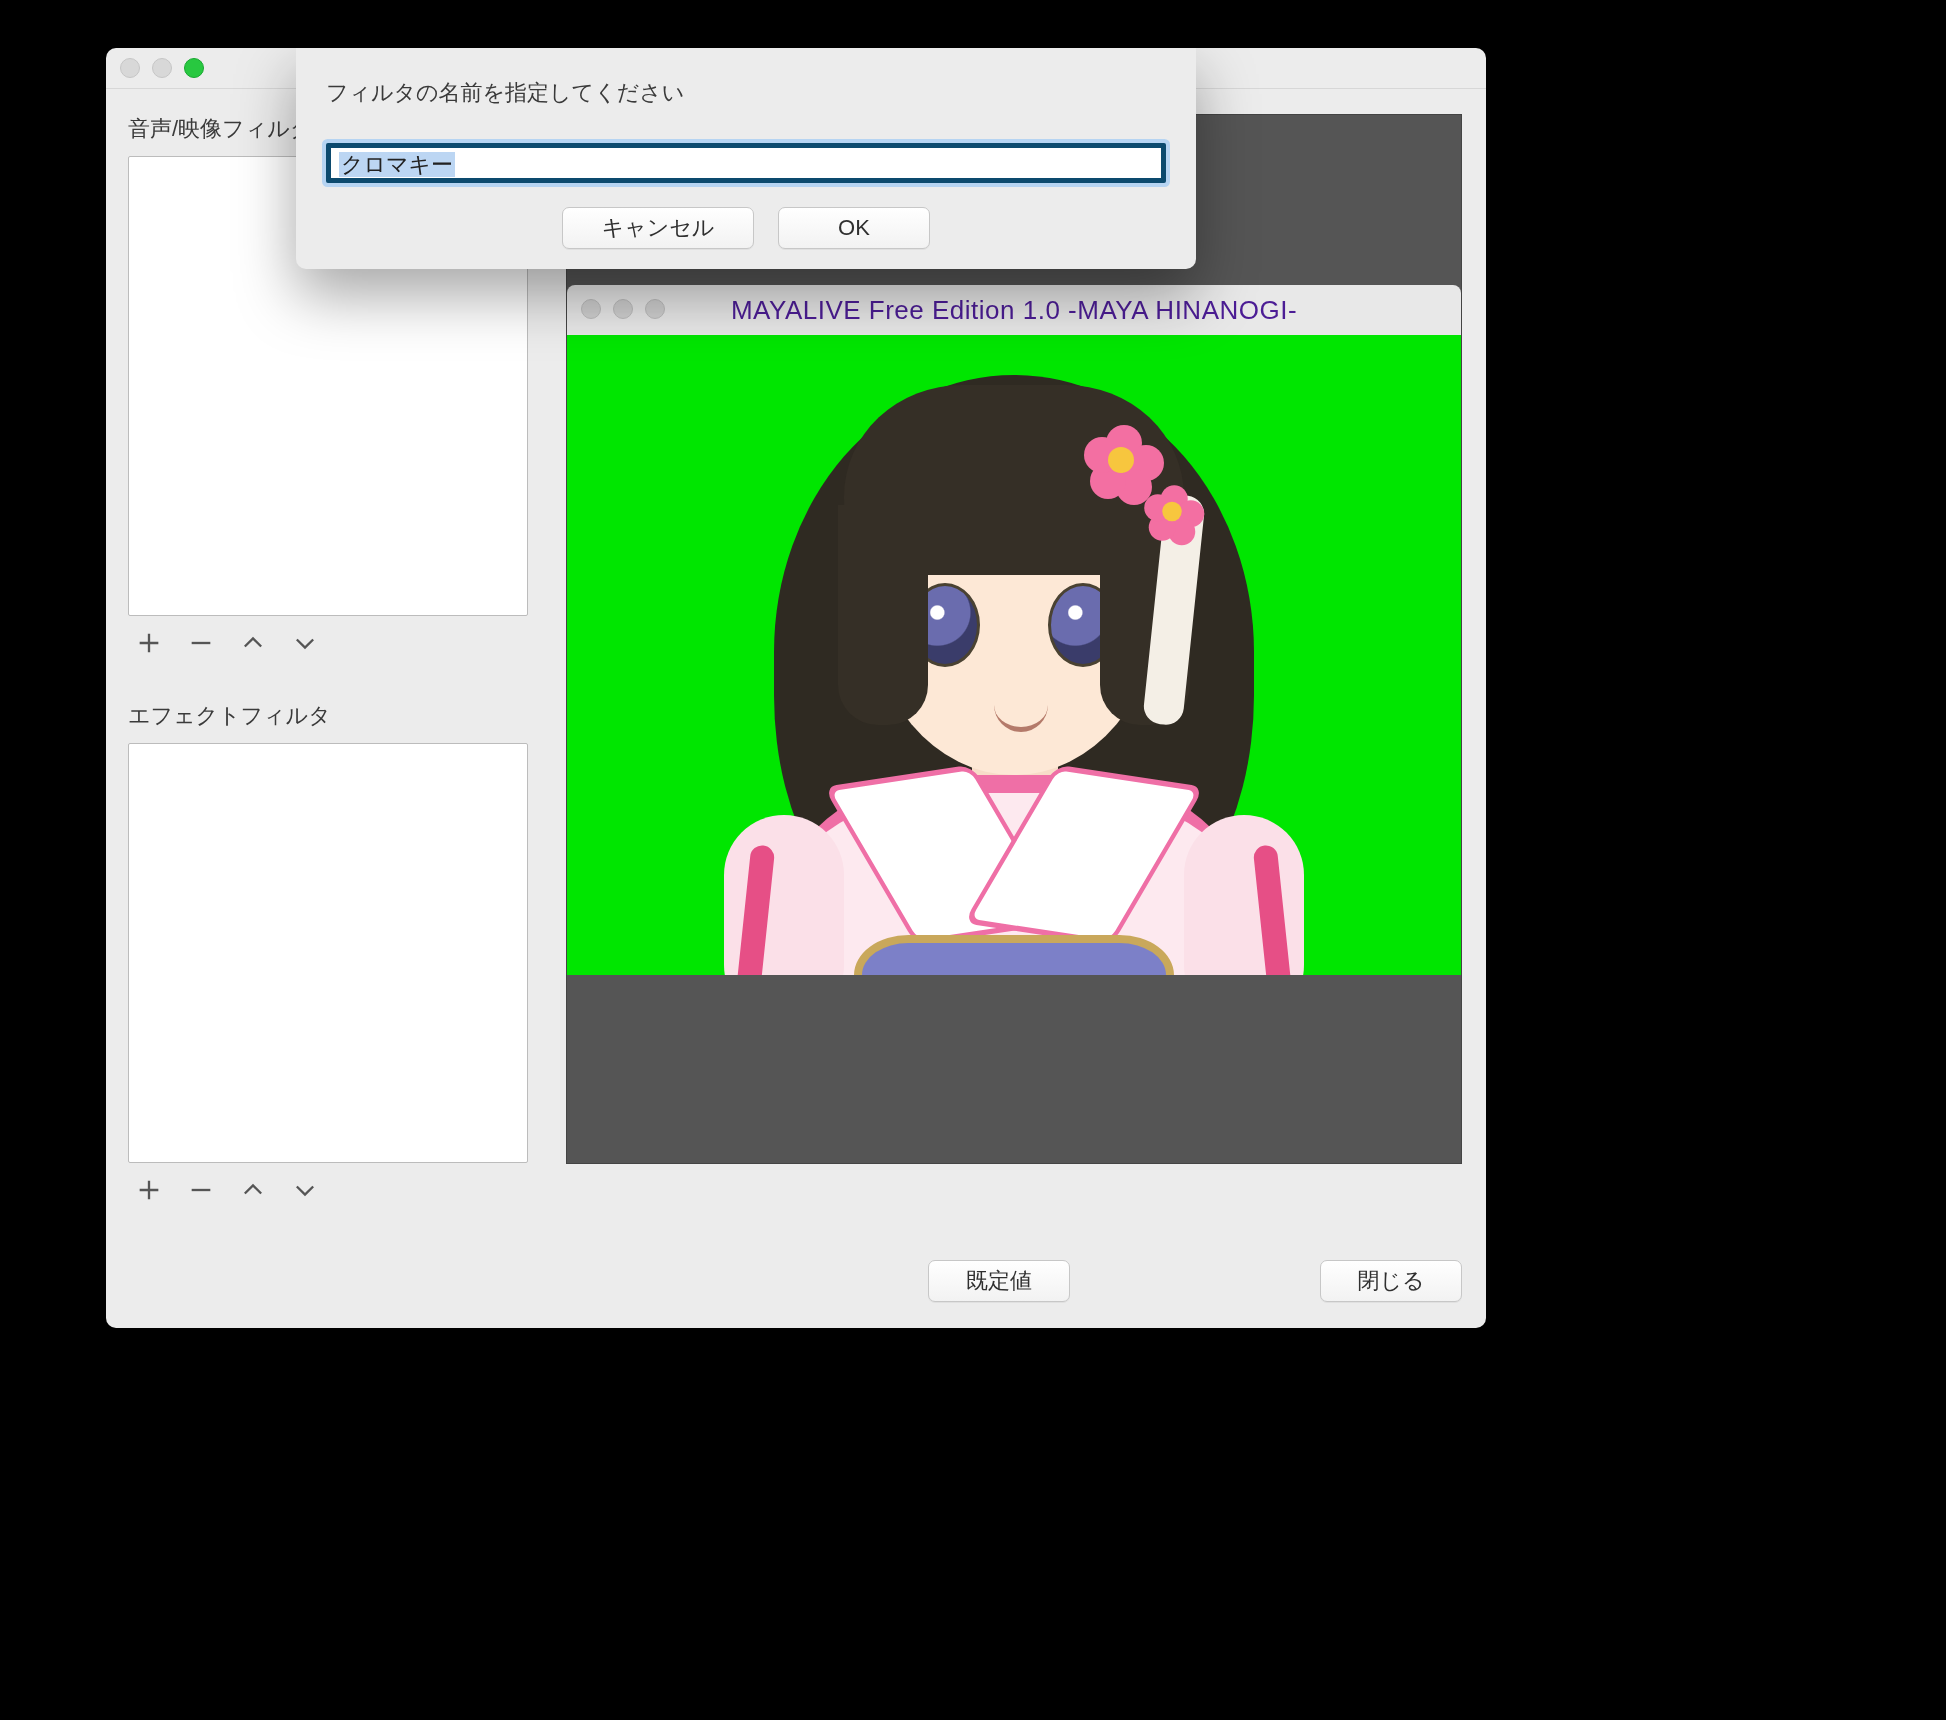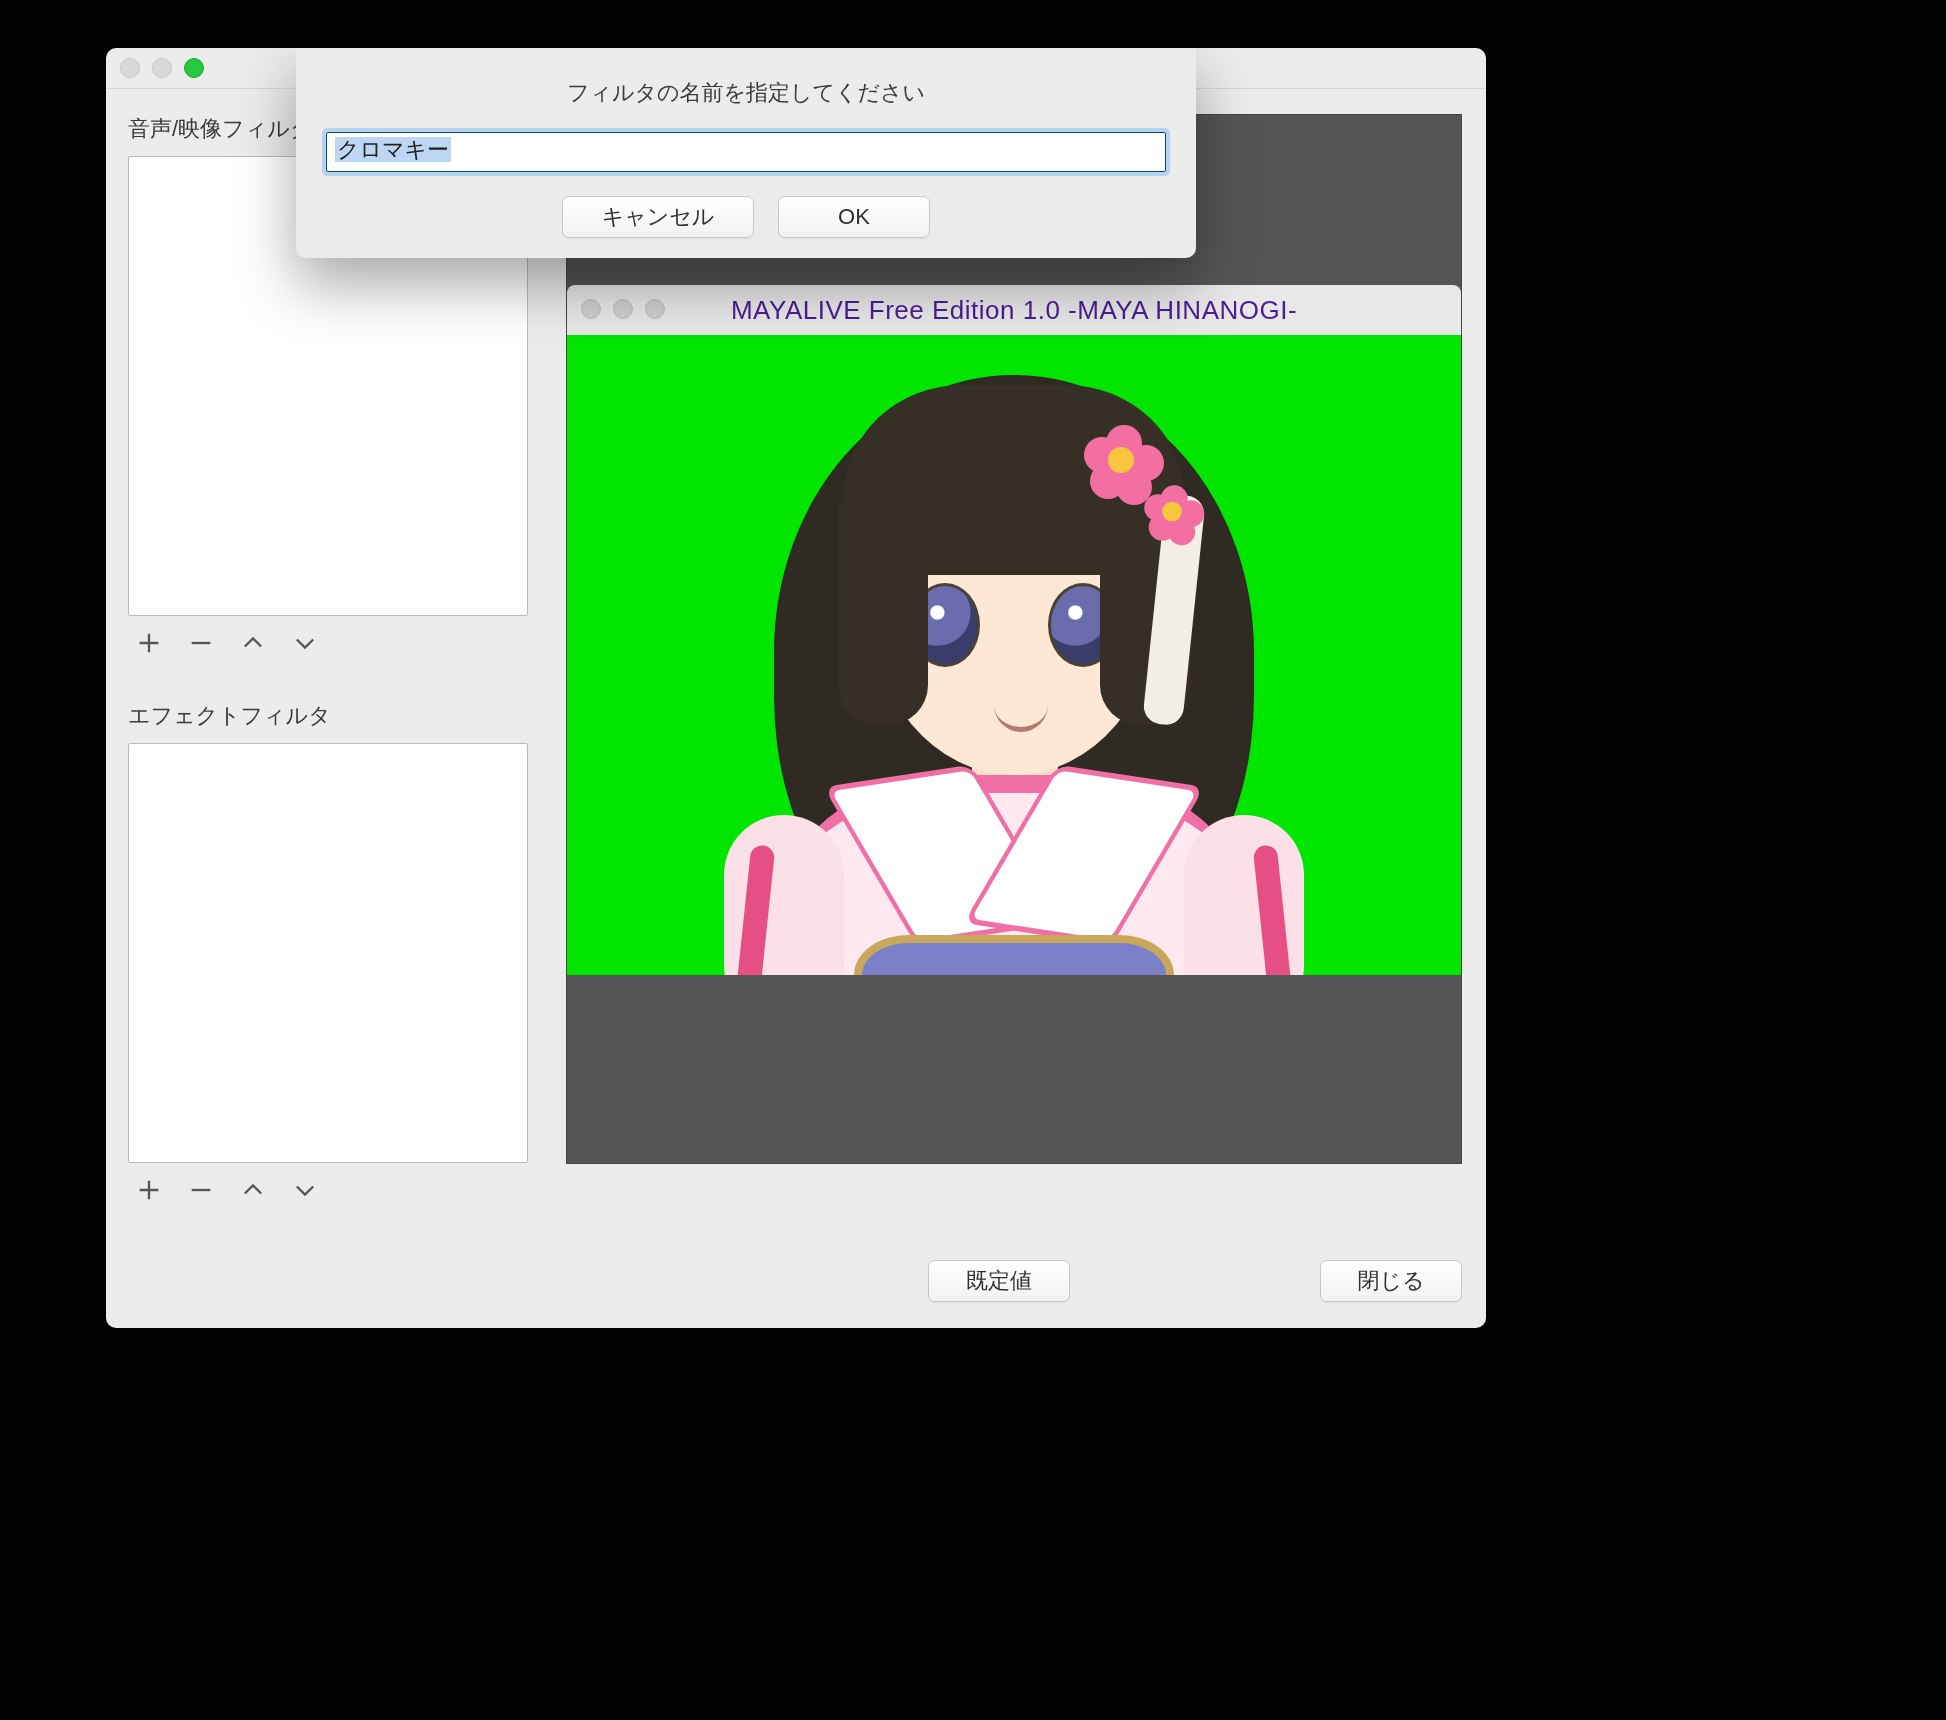--- a/index.html
+++ b/index.html
@@ -246,24 +246,24 @@
     position:absolute;
     left:190px;top:0px;
     width:900px;
     background:#ececec;
     border-radius:0 0 10px 10px;
     box-shadow:0 26px 60px rgba(0,0,0,.35);
     padding:30px 30px 20px 30px;
     box-sizing:border-box;
     z-index:5;
   }
-  .sheet-label{font-size:22px;margin-bottom:24px;text-align:center;}
+  .sheet-label{font-size:22px;margin-bottom:35px;}
   .sheet-input{
     width:100%;height:40px;
-    border:1px solid #0c4a6e;
+    border:5px solid #0c4a6e;
     box-shadow:0 0 0 4px #b6d4f2;
     border-radius:2px;
     font-size:22px;color:#222;
     padding:2px 8px;box-sizing:border-box;
     background:#fff;
   }
   .sheet-input .seltxt{
     background:#bcd6f3;padding:0 2px;
   }
   .sheet-btns{

